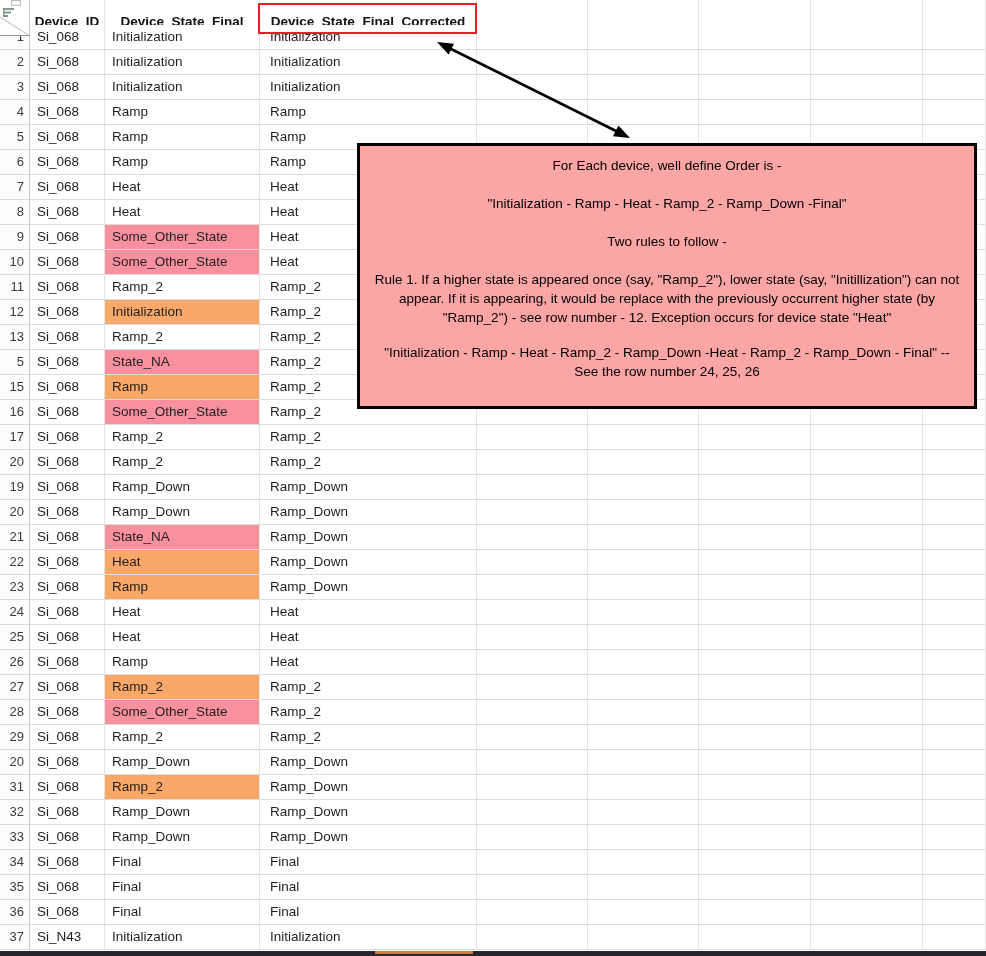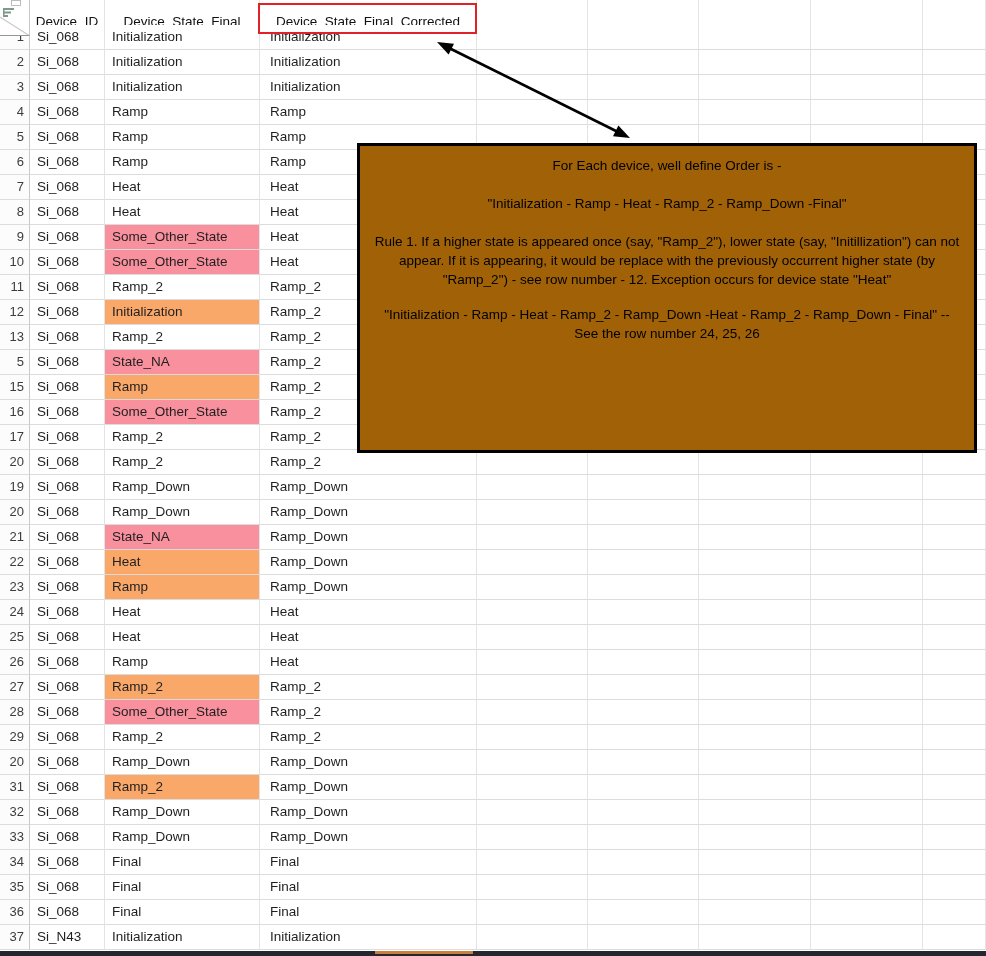--- a/index.html
+++ b/index.html
@@ -14,43 +14,43 @@
     display:grid;
     grid-template-columns:30px 75px 155px 217px 111px 111px 112px 112px 63px;
     grid-auto-rows:25px;
   }
   .cell {
     box-sizing:border-box; border-right:1px solid #e3e3e3; border-bottom:1px solid #dcdcdc;
     font-size:13.5px; color:#1f1f1f; line-height:24px; white-space:nowrap; overflow:hidden;
     background:#fff;
   }
   .hdr {
-    height:36px; border-bottom:1px solid #969696; font-weight:normal; color:#111;
+    height:36px; border-bottom:1px solid #969696; font-weight:bold; color:#111;
     display:flex; align-items:flex-end; justify-content:center; padding-bottom:5px;
     line-height:16px; background:#fff;
   }
   .corner { position:relative; border-right:1px solid #c9c9c9; background:#fff; }
   .rownum {
     text-align:right; padding-right:5px; color:#3c3c3c; font-size:13px;
     border-right:1px solid #c9c9c9; background:#fcfcfc;
   }
   .c-id   { padding-left:7px; }
   .c-state{ padding-left:7px; }
   .c-corr { padding-left:10px; }
   .hl-pink   { background:var(--pink); }
   .hl-orange { background:var(--orange); }
   
   .overlay-svg { position:absolute; left:0; top:0; pointer-events:none; }
   .redbox {
     position:absolute; left:258px; top:3px; width:215px; height:27px;
     border:2px solid var(--red); background:transparent; z-index:5;
   }
   .notebox {
-    position:absolute; left:357px; top:143px; width:620px; height:310px;
-    box-sizing:border-box; border:3px solid #000; background:#a16207; z-index:6;
+    position:absolute; left:357px; top:143px; width:620px; height:266px;
+    box-sizing:border-box; border:3px solid #000; background:#fca5a5; z-index:6;
     padding:10px 14px; text-align:center; color:#000;
   }
   .notebox p { margin:0 0 19px 0; font-size:13.5px; line-height:19px; }
   .notebox p.gap-after { margin-bottom:16px; }
   .notebox p:last-child { margin-bottom:0; }
   .bottombar { position:absolute; left:0; top:951px; width:986px; height:5px; background:var(--bar); z-index:7; }
   .bottombar-orange { position:absolute; left:375px; top:951px; width:98px; height:3px; background:var(--bar-orange); z-index:8; }
 </style>
 </head>
 <body>
@@ -415,20 +415,21 @@
     <line x1="449" y1="48" x2="618" y2="132" stroke="#000" stroke-width="2.6"></line>
     <polygon points="437,42 448.6,54.5 454,43.7" fill="#000"></polygon>
     <polygon points="630,138 613,136.3 618.4,125.5" fill="#000"></polygon>
   </svg>
 
   <div class="redbox"></div>
 
   <div class="notebox">
     <p>For Each device, well define Order is -</p>
     <p>"Initialization - Ramp - Heat - Ramp_2 - Ramp_Down -Final"</p>
+    <p>Two rules to follow -</p>
     <p class="gap-after">Rule 1. If a higher state is appeared once (say, "Ramp_2"), lower state (say, "Initillization") can not appear. If it is appearing, it would be replace with the previously occurrent higher state (by "Ramp_2") - see row number - 12. Exception occurs for device state "Heat"</p>
     <p>"Initialization - Ramp - Heat - Ramp_2 - Ramp_Down -Heat - Ramp_2 - Ramp_Down - Final"  -- See the row number 24, 25, 26</p>
   </div>
 
   <div class="bottombar"></div>
   <div class="bottombar-orange"></div>
 
 </div>
 
 </body></html>

